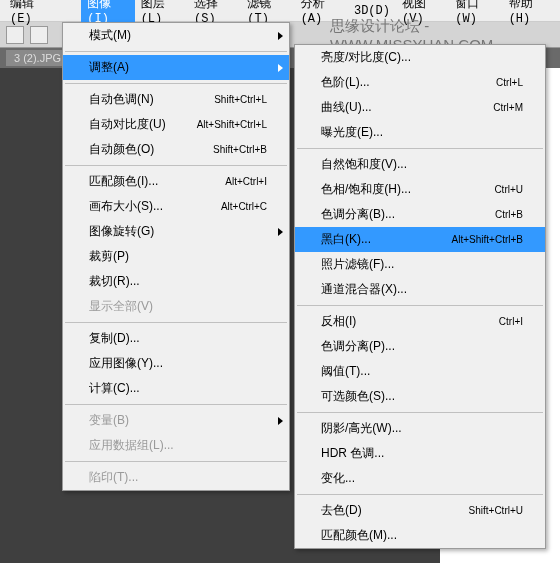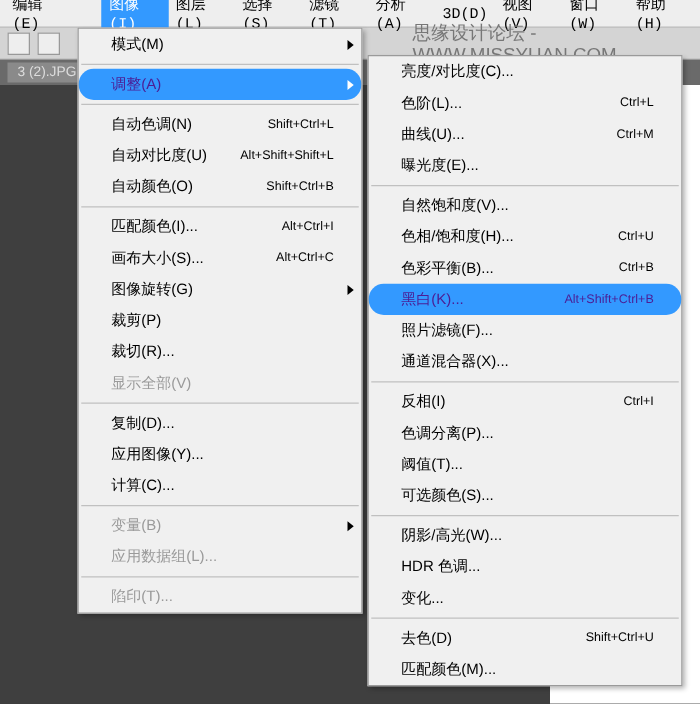--- a/index.html
+++ b/index.html
@@ -9,21 +9,21 @@
 .menubar-item.active { background:#3399ff; color:#fff;margin-left:24px; }
 .toolbar { background:#d4d4d4; height:26px; border-bottom:1px solid #999; display:flex; align-items:center; padding:0 6px; gap:6px; }
 .tool-btn { width:18px; height:18px; border:1px solid #999; background:#eee; }
 .tabstrip { background:#6a6a6a; height:20px; display:flex; align-items:center; padding:0 6px; color:#ddd; font-size:11px; }
 .tab { padding:2px 8px; background:#8a8a8a; }
 .canvas { position:absolute; right:0; top:68px; width:120px; height:495px; background:#fff; }
 .watermark { position:absolute; top:17px; left:330px; color:#777; font-size:15px; }
 
 .dropdown { position:absolute; background:#f0f0f0; border:1px solid #9a9a9a; box-shadow:2px 2px 4px rgba(0,0,0,.3); }
 .dropdown-item { display:flex; justify-content:space-between; align-items:center; padding:4px 22px 4px 26px; color:#000; white-space:nowrap; cursor:default; position:relative; min-height:20px; }
-.dropdown-item.highlight { background:#3399ff; color:#4c1d95;border-radius:12px; }
+.dropdown-item.highlight { background:#3399ff; color:#000000; }
 .dropdown-item.disabled { color:#9a9a9a; }
 .dropdown-sep { height:1px; background:#c0c0c0; margin:3px 2px; }
 .shortcut { margin-left:24px; color:inherit; font-size:10px; }
 .arrow { position:absolute; right:6px; top:50%; transform:translateY(-50%); width:0; height:0; border-top:4px solid transparent; border-bottom:4px solid transparent; border-left:5px solid #000; }
 .dropdown-item.highlight .arrow { border-left-color:#fff; }
 
 #menu1 { left:62px; top:22px; width:228px; }
 #menu2 { left:294px; top:44px; width:252px; }
 </style>
 </head>
@@ -61,21 +61,21 @@
       <span>调整(A)</span>
       <span class="arrow"></span>
     </div>
     <div class="dropdown-sep"></div>
     <div class="dropdown-item">
       <span>自动色调(N)</span>
       <span class="shortcut">Shift+Ctrl+L</span>
     </div>
     <div class="dropdown-item">
       <span>自动对比度(U)</span>
-      <span class="shortcut">Alt+Shift+Shift+L</span>
+      <span class="shortcut">Alt+Shift+Ctrl+L</span>
     </div>
     <div class="dropdown-item">
       <span>自动颜色(O)</span>
       <span class="shortcut">Shift+Ctrl+B</span>
     </div>
     <div class="dropdown-sep"></div>
     <div class="dropdown-item">
       <span>匹配颜色(I)...</span>
       <span class="shortcut">Alt+Ctrl+I</span>
     </div>
@@ -136,21 +136,21 @@
     </div>
     <div class="dropdown-sep"></div>
     <div class="dropdown-item">
       <span>自然饱和度(V)...</span>
     </div>
     <div class="dropdown-item">
       <span>色相/饱和度(H)...</span>
       <span class="shortcut">Ctrl+U</span>
     </div>
     <div class="dropdown-item">
-      <span>色彩平衡(B)...</span>
+      <span>色调分离(B)...</span>
       <span class="shortcut">Ctrl+B</span>
     </div>
     <div class="dropdown-item highlight">
       <span>黑白(K)...</span>
       <span class="shortcut">Alt+Shift+Ctrl+B</span>
     </div>
     <div class="dropdown-item">
       <span>照片滤镜(F)...</span>
     </div>
     <div class="dropdown-item">

